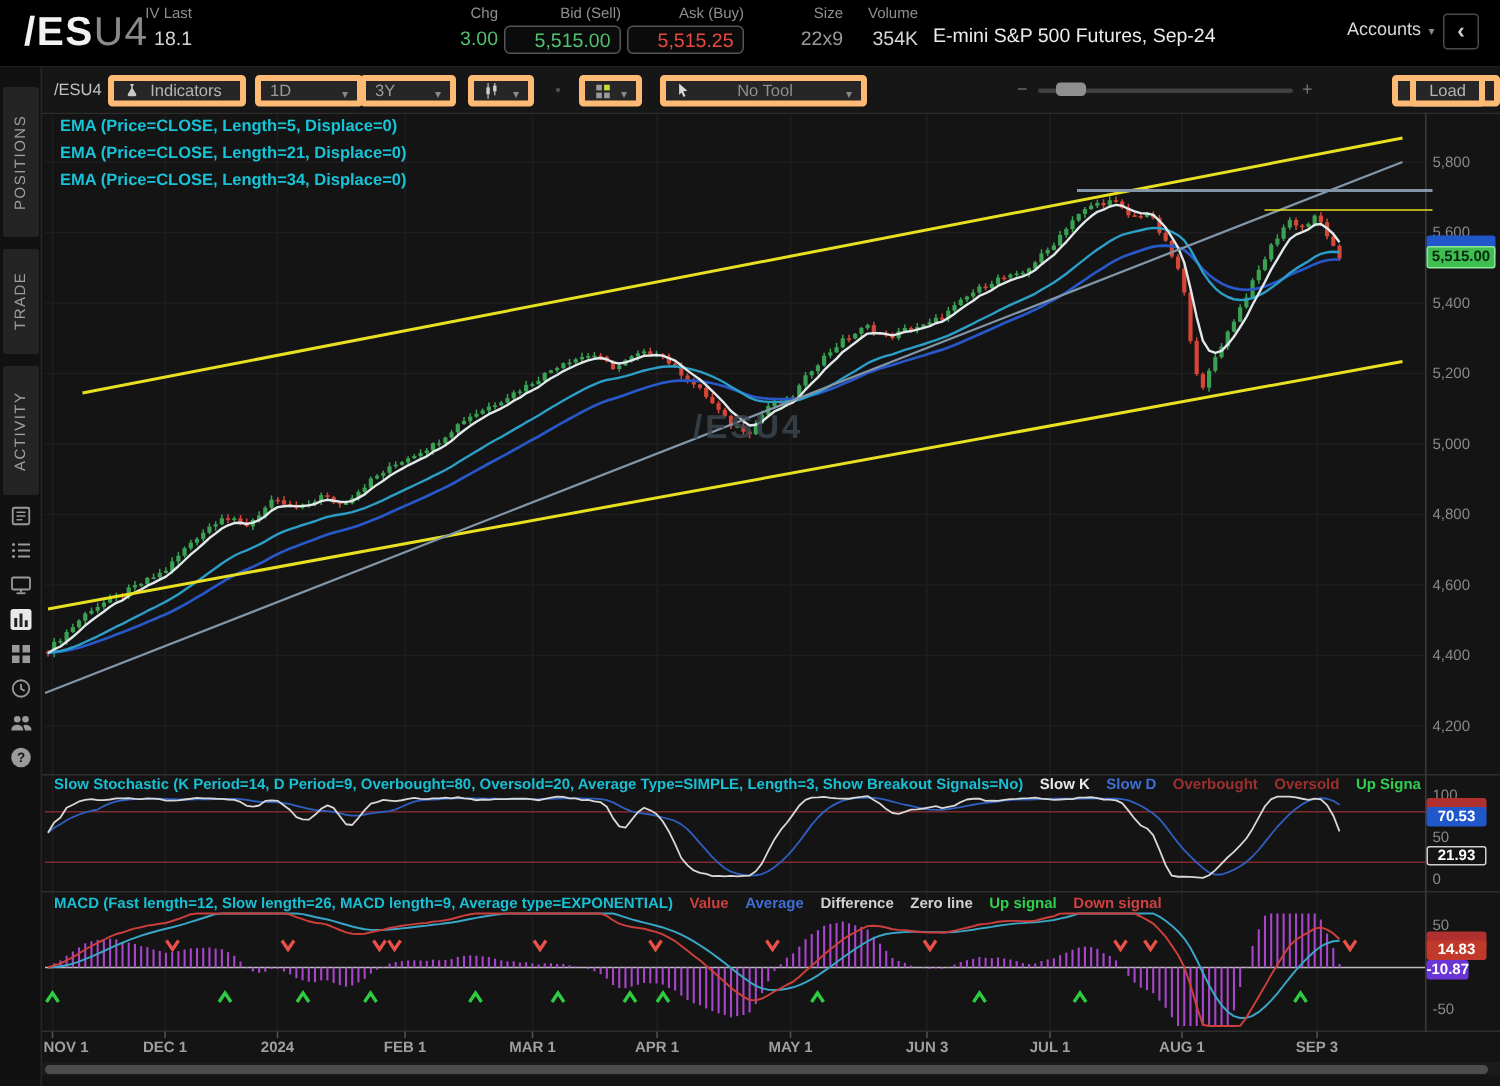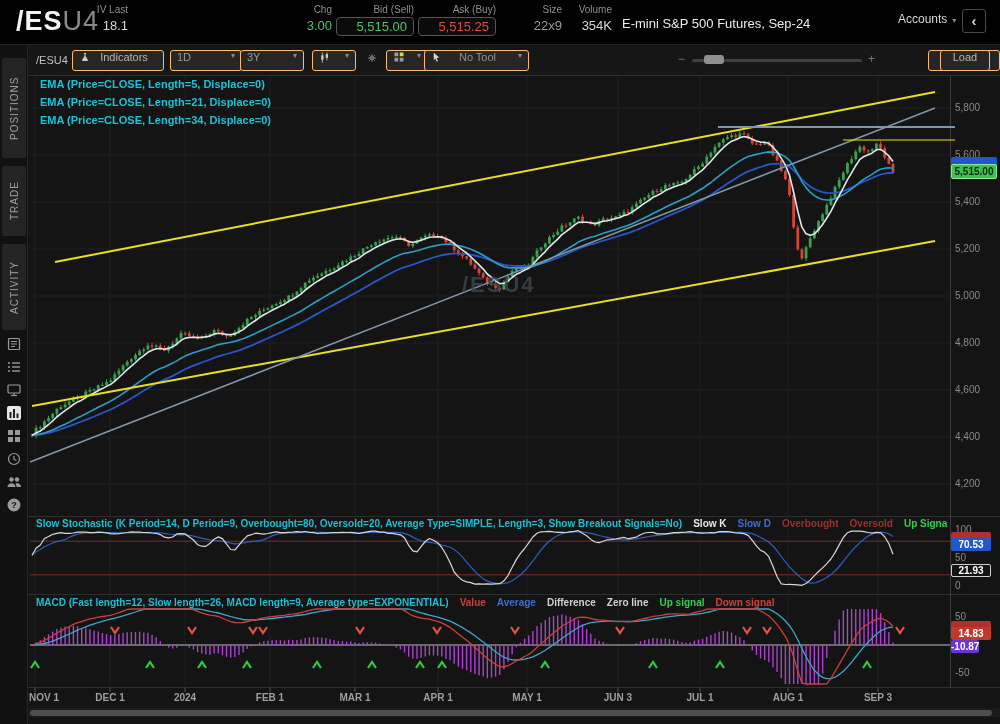--- a/index.html
+++ b/index.html
@@ -21,22 +21,22 @@
 .chev{font-size:8px;color:#8a8a8a;margin-left:5px}
 
 #side{position:absolute;left:0;top:45px;width:28px;height:679px;background:#111;border-right:1px solid #262626}
 .vtab{position:absolute;left:2px;width:24px;background:#242424;border-radius:2px;color:#9f9f9f;font-size:10px;
   letter-spacing:1px;writing-mode:vertical-rl;transform:rotate(180deg);display:flex;align-items:center;justify-content:center}
 .sic{position:absolute;left:6px;width:16px;height:16px}
 
 #pane{position:absolute;left:28px;top:45px;width:972px;height:679px;background:#141414}
 #tbar{position:absolute;left:28px;top:45px;width:972px;height:30px;background:#161616}
 .ttxt{position:absolute;top:9px;font-size:11px;color:#c0c0c0}
-.tbtn{position:absolute;top:5px;height:21px;background:#262626;border:1px solid #fdba74;border-radius:3px;color:#b5b5b5;
-  font-size:11px;display:flex;align-items:flex-start;justify-content:space-between;padding:0 6px;font-family:inherit;cursor:pointer}
+.tbtn{position:absolute;top:5px;height:21px;background:#262626;border:4px solid #fdba74;border-radius:3px;color:#b5b5b5;
+  font-size:11px;display:flex;align-items:flex-end;justify-content:space-between;padding:0 6px;font-family:inherit;cursor:pointer}
 .tbtn.plain{background:transparent;border-color:transparent}
 .tctr{justify-content:center}
 #sldtrack{position:absolute;left:664px;top:14px;width:170px;height:3px;background:#3f3f3f;border-radius:2px}
 #sldthumb{position:absolute;left:676px;top:10px;width:20px;height:9px;background:#8f8f8f;border-radius:3px}
 .sldend{position:absolute;top:7px;color:#777;font-size:12px}
 #chart-svg{position:absolute;left:28px;top:75px;width:972px;height:649px}
 svg text{font-family:"Liberation Sans",sans-serif}
 .ax{fill:#8a8a8a;font-size:10px}
 .axb{fill:#9f9f9f;font-size:10px;font-weight:bold}
 .emalbl{position:absolute;left:40px;color:#17c3d6;font-size:11px;font-weight:bold}
@@ -196,21 +196,21 @@
   </div>
   <div class="tbtn" style="left:358px;width:42px">
     <svg width="12" height="12" viewBox="0 0 16 16">
         <rect x="2" y="2" width="5" height="5" fill="#9a9a9a"></rect>
         <rect x="9" y="2" width="5" height="5" fill="#cddc39"></rect>
         <rect x="2" y="9" width="5" height="5" fill="#9a9a9a"></rect>
         <rect x="9" y="9" width="5" height="5" fill="#9a9a9a"></rect>
       </svg>
     <span class="chev">▾</span>
   </div>
-  <div class="tbtn" style="left:396px;width:105px">
+  <div class="tbtn" style="left:412px;width:138px">
     <svg width="11" height="13" viewBox="0 0 16 16">
         <path d="M4 1l8 7-4 .6 2.2 4.4-1.8 1-2.2-4.4L4 12z" fill="#d8d8d8"></path>
       </svg>
     <span style="color:#8f8f8f">No Tool</span>
     <span class="chev">▾</span>
   </div>
   <span class="sldend" style="left:650px">−</span>
   <div id="sldtrack"></div>
   <div id="sldthumb"></div>
   <span class="sldend" style="left:840px">+</span>

